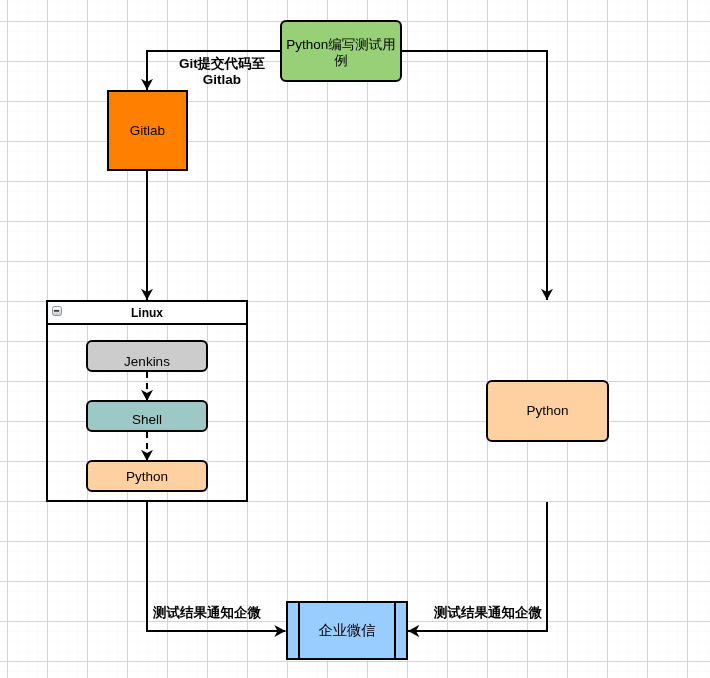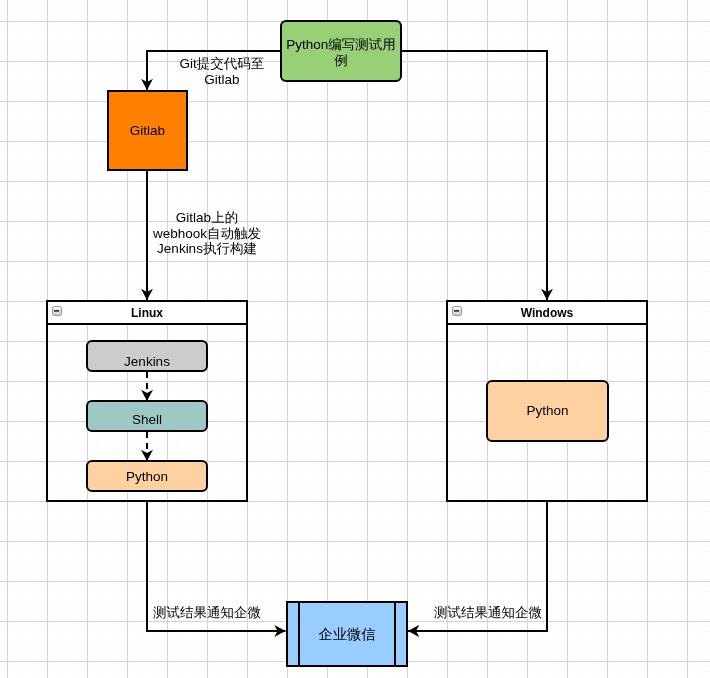--- a/index.html
+++ b/index.html
@@ -21,21 +21,21 @@
     background-size: 40px 40px, 40px 40px, 10px 10px, 10px 10px;
     background-position: 7px 21px, 7px 21px, 7px 21px, 7px 21px;
     font-family: "Liberation Sans", sans-serif;
   }
   .shape { position: absolute; box-sizing: border-box; display: flex;
            align-items: center; justify-content: center; text-align: center;
            color: #000; }
   .shape > span { line-height: 1.25; }
   svg.edges { position: absolute; left: 0; top: 0; width: 710px; height: 678px; overflow: visible; }
   .edgelabel { position: absolute; text-align: center;
-               color: #000; font-size: 13.5px; }
+               color: #000; font-size: 13.5px; font-weight: bold; }
   .edgelabel > div { line-height: 15.5px; white-space: nowrap; }
   .ln { display: block; line-height: 16px; white-space: nowrap; }
 
   .rounded { border: 2px solid #000; border-radius: 6px; }
   .rect    { border: 2px solid #000; }
 
   
   .container { border: 2px solid #000; background: transparent;
                display: block; }
   .container-title { position: relative; height: 21px; border-bottom: 2px solid #000;
@@ -58,21 +58,21 @@
   #n-linux   { left: 46px;  top: 300px; width: 202px; height: 202px; }
   #n-windows { left: 446px; top: 300px; width: 202px; height: 202px; }
   #n-jenkins { left: 86px;  top: 340px; width: 122px; height: 32px;
                background: #cccccc; font-size: 13.5px; padding-top: 12px; }
   #n-shell   { left: 86px;  top: 400px; width: 122px; height: 32px;
                background: #9cc9c6; font-size: 13.5px; padding-top: 8px; }
   #n-pylinux { left: 86px;  top: 460px; width: 122px; height: 32px;
                background: #ffd1a0; font-size: 13.5px; padding-top: 2px; }
   #n-pywin   { left: 486px; top: 380px; width: 123px; height: 62px;
                background: #ffd1a0; font-size: 13.5px; }
-  #n-wework  { left: 286px; top: 601px; width: 122px; height: 66px;
+  #n-wework  { left: 286px; top: 601px; width: 122px; height: 59px;
                background: #99ccff; font-size: 14.3px; padding-top: 1px; }
   #n-wework::before { left: 10px; }
   #n-wework::after  { right: 10px; }
 
   #l-commit  { left: 164px; top: 56px;  width: 116px; }
   #l-webhook { left: 147px; top: 210px; width: 120px; }
   #l-manual  { left: 427px; top: 168px; width: 120px; }
   #l-notifyl { left: 149px; top: 605px; width: 116px; }
   #l-notifyw { left: 430px; top: 605px; width: 116px; }
 </style>
@@ -110,37 +110,20 @@
                 <stop offset="1" stop-color="#c8ccd0"></stop>
           </linearGradient>
             </defs>
           <rect x="2.0" y="4.2" width="5.2" height="1.4" fill="#111111"></rect>
         </svg>
       </span>
       <span class="container-label">Linux</span>
     </div>
   </div>
 
-  <div class="shape container" id="n-windows">
-    <div class="container-title">
-      <span class="collapse-icon">
-        <svg width="10" height="10" viewBox="0 0 10 10">
-          <rect x="0.5" y="0.5" width="9" height="9" rx="2" ry="2" fill="url(#gradW)" stroke="#8d9499" stroke-width="1"></rect>
-          <defs>
-              <linearGradient id="gradW" x1="0" y1="0" x2="0" y2="1">
-            <stop offset="0" stop-color="#ffffff"></stop>
-                <stop offset="1" stop-color="#c8ccd0"></stop>
-          </linearGradient>
-            </defs>
-          <rect x="2.0" y="4.2" width="5.2" height="1.4" fill="#111111"></rect>
-        </svg>
-      </span>
-      <span class="container-label">Windows</span>
-    </div>
-  </div>
 
   <svg class="edges inner" viewBox="0 0 710 678">
     <defs>
       <marker id="ah2" markerWidth="14" markerHeight="14" refX="11.2" refY="6" orient="auto" markerUnits="userSpaceOnUse">
         <path d="M 0 0 L 11.2 6 L 0 12 L 3.2 6 Z" fill="#000000"></path>
       </marker>
     </defs>
 
     <path d="M 147 372 L 147 401" fill="none" stroke="#000000" stroke-width="2" stroke-dasharray="6 5" marker-end="url(#ah2)"></path>
 
@@ -175,24 +158,19 @@
   </div>
 
   <div class="shape process" id="n-wework">
     <span>企业微信</span>
   </div>
 
   <div class="edgelabel" id="l-commit">
     <div>Git提交代码至</div>
     <div>Gitlab</div>
   </div>
-  <div class="edgelabel" id="l-webhook">
-    <div>Gitlab上的</div>
-    <div>webhook自动触发</div>
-    <div>Jenkins执行构建</div>
-  </div>
   <div class="edgelabel" id="l-notifyl">
     <div>测试结果通知企微</div>
   </div>
   <div class="edgelabel" id="l-notifyw">
     <div>测试结果通知企微</div>
   </div>
 </div>
 
 </body></html>

